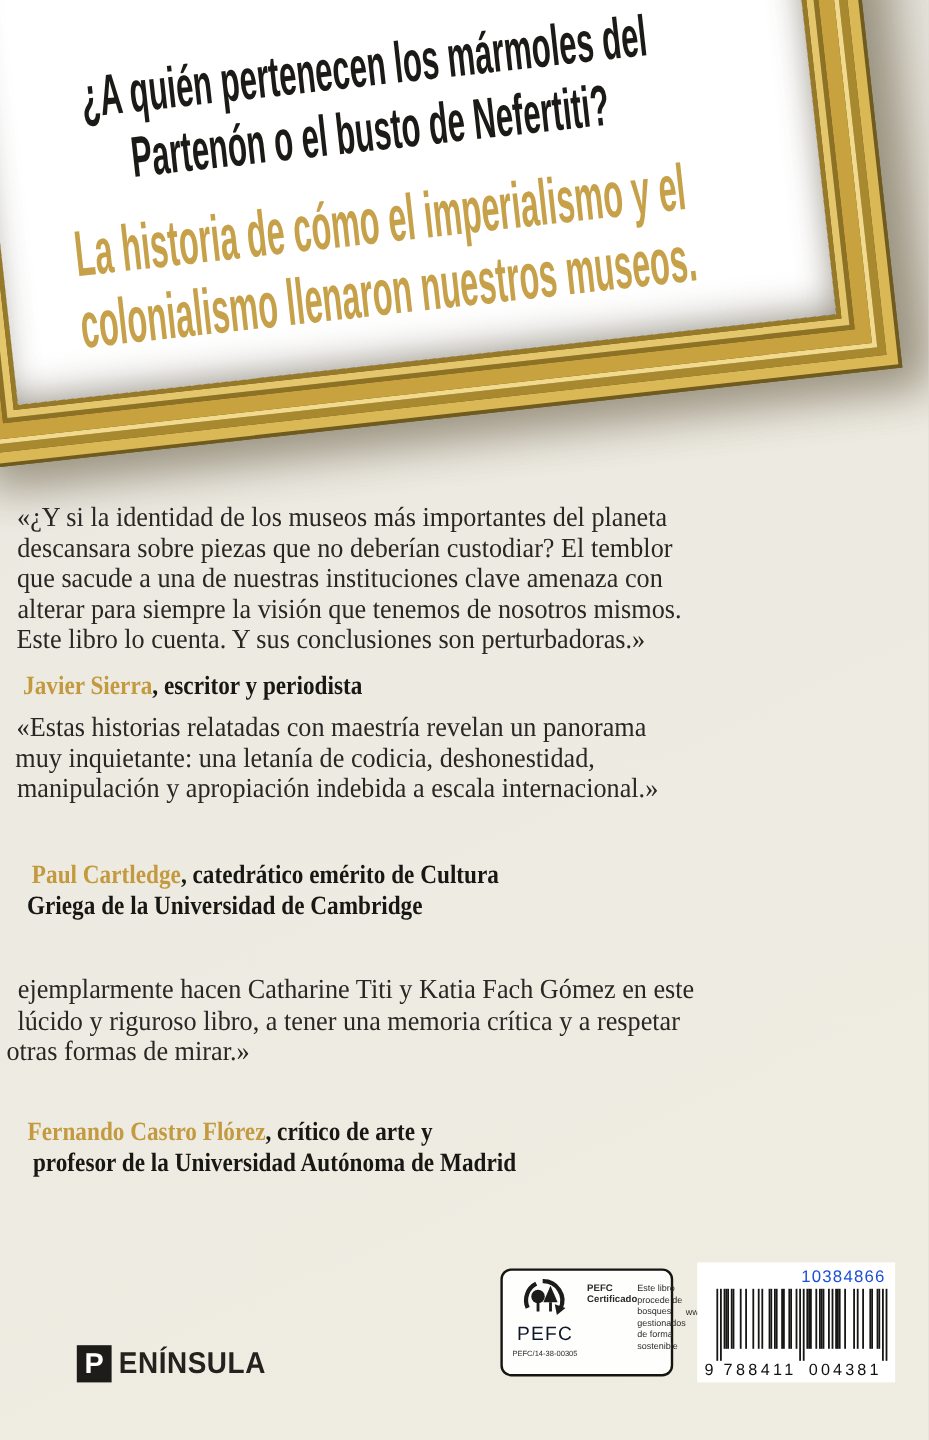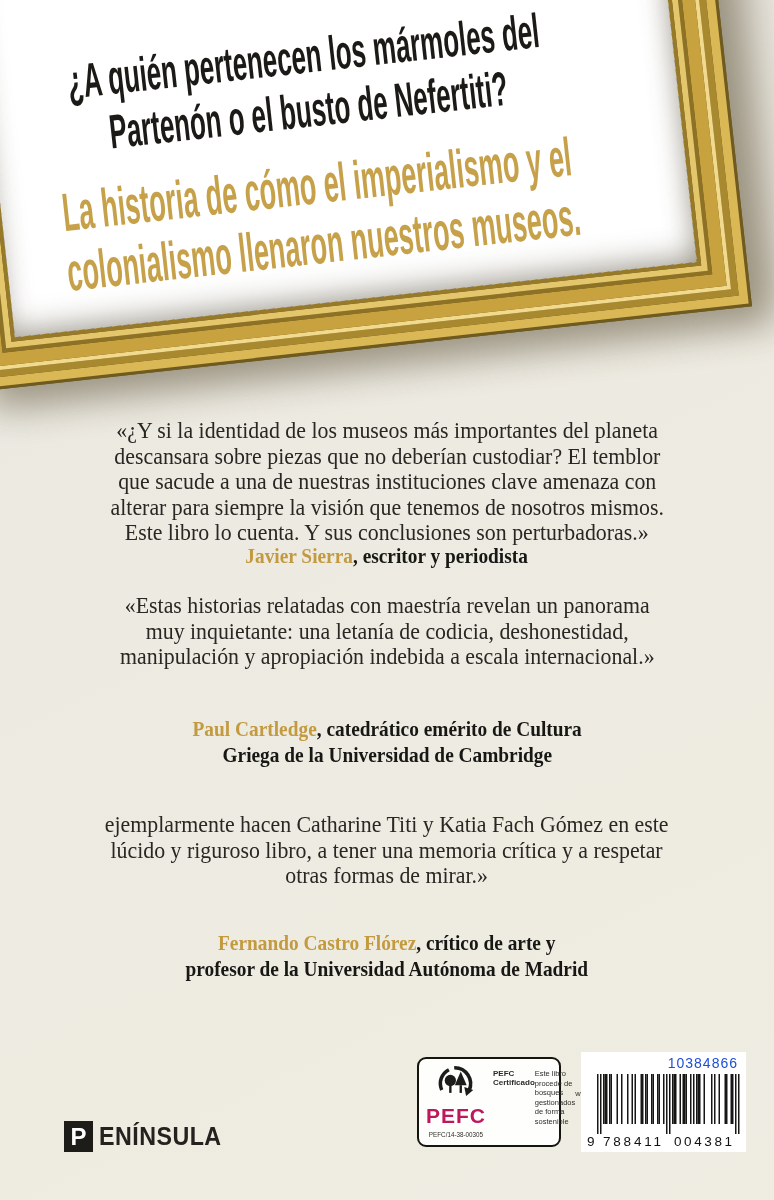--- a/index.html
+++ b/index.html
@@ -36,21 +36,21 @@
     padding:0 52px 30px 0; text-align:center;
   }
   .hl-line { font-family:"Liberation Sans", sans-serif; font-weight:bold; white-space:nowrap; }
   .hl-black .hl-line { font-size:48px; line-height:54px; color:#1b1a17; }
   .hl-gold  .hl-line { font-size:54px; line-height:58px; color:#c7a14a; margin-top:2px; }
   .hl-gold { margin-top:16px; }
   .hl-black .sq { display:inline-block; transform:scaleX(.54); transform-origin:50% 50%; }
   .hl-gold  .sq { display:inline-block; transform:scaleX(.50); transform-origin:50% 50%; }
 
   
-  .quote, .attr { position:absolute; left:0; right:0; text-align:center; }
+  .quote, .attr { position:absolute; left:0; right:0; }
   .qline { font-size:23px; line-height:25.5px; color:#282723; white-space:nowrap; }
   .qline .sc, .aline .sc { display:inline-block; transform:scaleX(.95); transform-origin:50% 50%; white-space:nowrap; }
   .aline { font-size:22px; line-height:26px; font-weight:bold; color:#171714; white-space:nowrap; }
   .aline .sc { transform:scaleX(.88); }
   .attr .name { color:#c39a3f; }
 
   
   .publisher { position:absolute; left:64px; top:1121px; display:flex; align-items:center; }
   .pub-square {
     width:29px; height:31px; background:#1d1c19; color:#ffffff;
@@ -64,21 +64,21 @@
   }
 
   .pefc-box {
     position:absolute; left:417px; top:1057px; width:144px; height:90px;
     background:#fefefc; border:2px solid #15150f; border-radius:9px;
     display:flex; padding:6px 8px 5px 8px; gap:8px;
     font-family:"Liberation Sans", sans-serif; color:#2c2c28;
   }
   .pefc-left { width:58px; display:flex; flex-direction:column; align-items:center; }
   .pefc-logo { width:38px; height:38px; }
-  .pefc-word { font-weight:bold; font-size:21px; letter-spacing:1px; color:#be185d; margin-top:1px; }
+  .pefc-word { font-weight:normal; font-size:16px; letter-spacing:1px; color:#0f172a; margin-top:1px; }
   .pefc-license { font-size:6.3px; margin-top:3px; white-space:nowrap; }
   .pefc-right { flex:1; display:flex; flex-direction:row; justify-content:space-between; padding-top:4px; padding-bottom:3px; }
   .pefc-title { font-weight:bold; font-size:8px; }
   .pefc-body { font-size:7.5px; line-height:9.5px; }
   .pefc-url { font-size:7.5px;margin-top:20px; }
 
   .barcode-box {
     position:absolute; left:581px; top:1052px; width:165px; height:100px;
     background:#ffffff; padding:3px 6px 0 5px;
   }
@@ -122,21 +122,21 @@
       </div>
   </div>
 
   <section class="quote" style="top:418px">
     <div class="qline"><span class="sc">«¿Y si la identidad de los museos más importantes del planeta</span></div>
     <div class="qline"><span class="sc">descansara sobre piezas que no deberían custodiar? El temblor</span></div>
     <div class="qline"><span class="sc">que sacude a una de nuestras instituciones clave amenaza con</span></div>
     <div class="qline"><span class="sc">alterar para siempre la visión que tenemos de nosotros mismos.</span></div>
     <div class="qline"><span class="sc">Este libro lo cuenta. Y sus conclusiones son perturbadoras.»</span></div>
   </section>
-  <div class="attr" style="top:543px">
+  <div class="attr" style="top:558px">
     <div class="aline"><span class="sc"><span class="name">Javier Sierra</span><span>, escritor y periodista</span></span></div>
   </div>
 
   <section class="quote" style="top:593px">
     <div class="qline"><span class="sc">«Estas historias relatadas con maestría revelan un panorama</span></div>
     <div class="qline"><span class="sc">muy inquietante: una letanía de codicia, deshonestidad,</span></div>
     <div class="qline"><span class="sc">manipulación y apropiación indebida a escala internacional.»</span></div>
   </section>
   <div class="attr" style="top:716px">
     <div class="aline"><span class="sc"><span class="name">Paul Cartledge</span><span>, catedrático emérito de Cultura</span></span></div>

